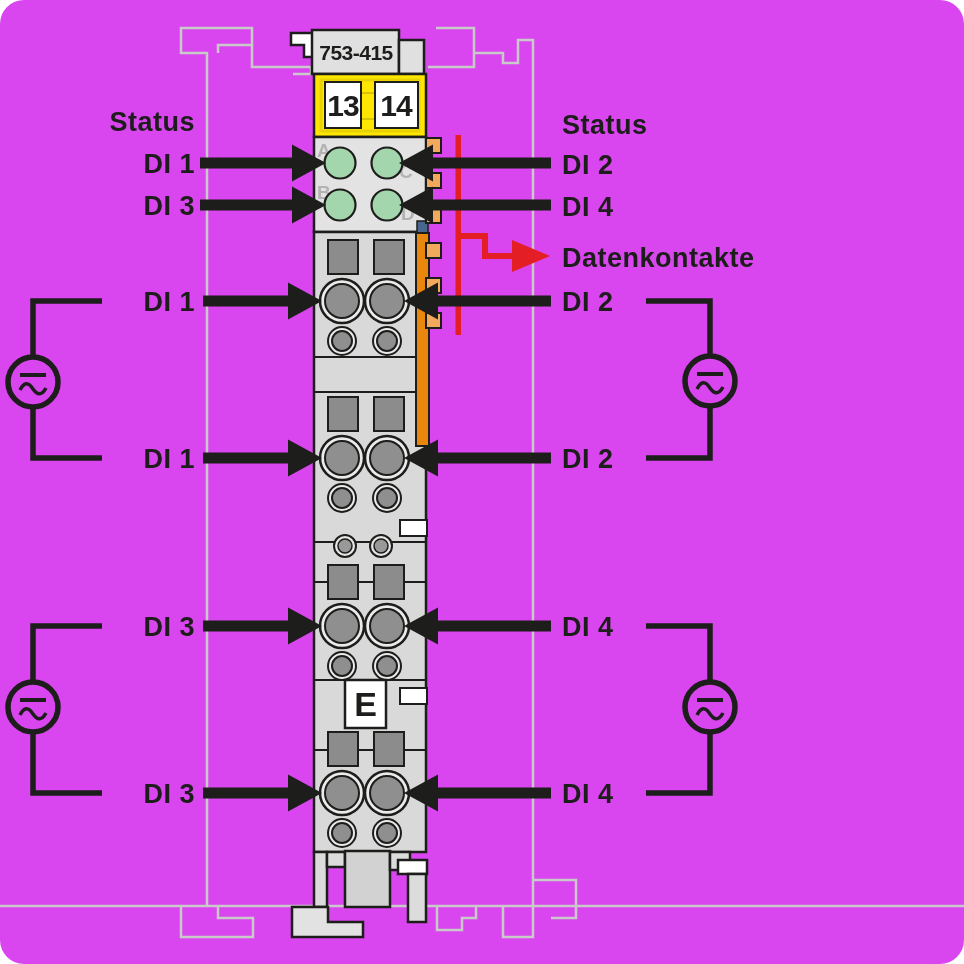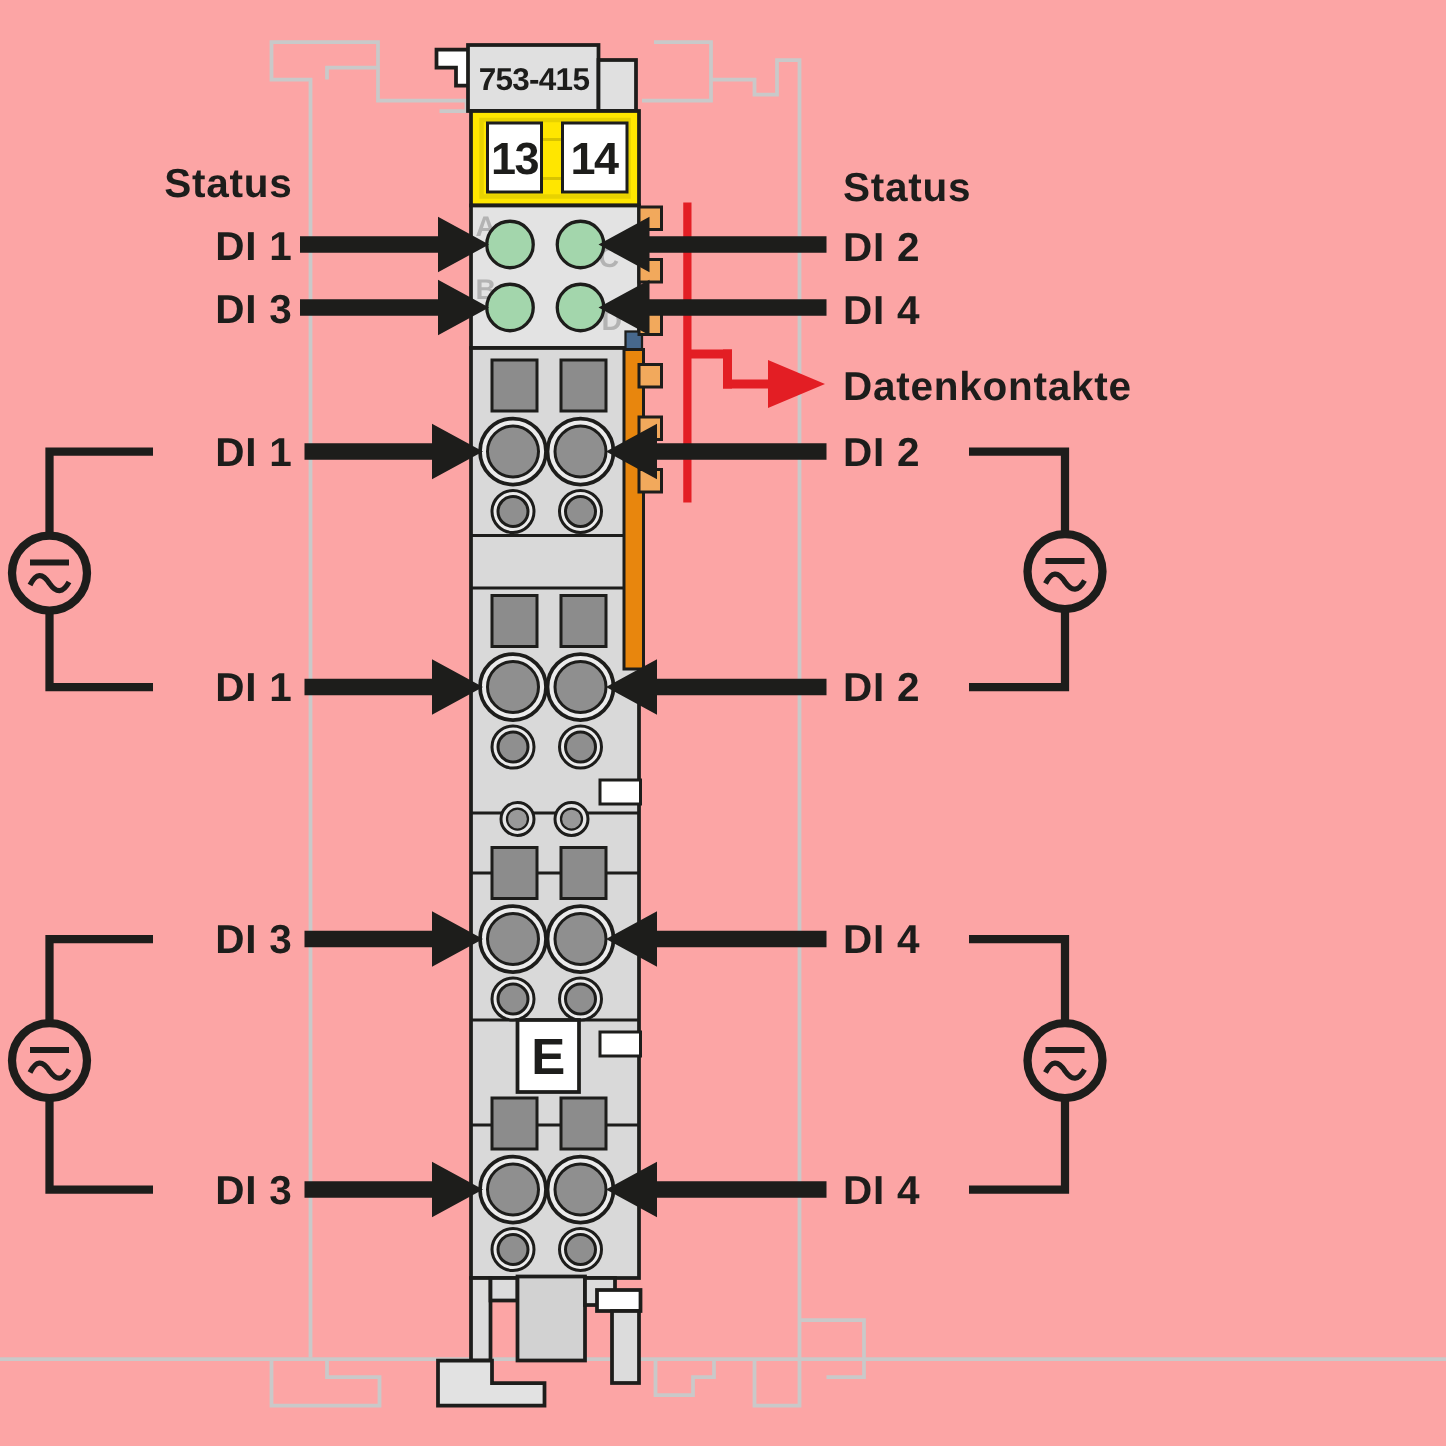--- a/index.html
+++ b/index.html
@@ -1,16 +1,16 @@
 <!DOCTYPE html>
 <html><head>
 <meta charset="utf-8">
 <style>
   html,body{margin:0;padding:0;background:#ffffff;}
-  .stage{position:relative;width:964px;height:964px;background:#fca5a5;overflow:hidden;}
+  .stage{position:relative;width:964px;height:964px;background:#d946ef;overflow:hidden;border-radius:24px;}
   svg{display:block;}
   .lbl{font:700 27px "Liberation Sans", sans-serif;fill:#1d1d1b;letter-spacing:.5px;}
   .ordnum{font:700 21px "Liberation Sans", sans-serif;fill:#1d1d1b;letter-spacing:-0.5px;}
   .termnum{font:700 30px "Liberation Sans", sans-serif;fill:#1d1d1b;letter-spacing:-1px;}
   .ebox{font:700 34px "Liberation Sans", sans-serif;fill:#1d1d1b;}
   .ledletter{font:700 19px "Liberation Sans", sans-serif;fill:#b3b3b3;}
 </style>
 </head>
 <body>
 

